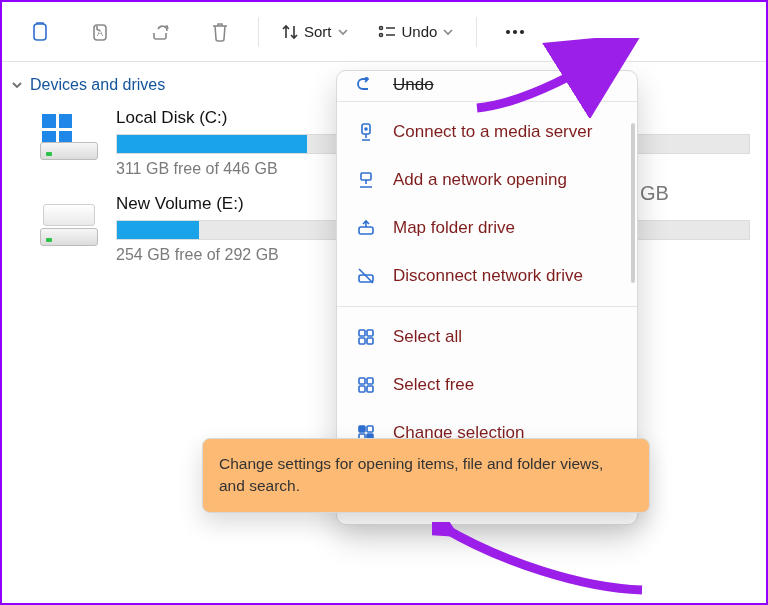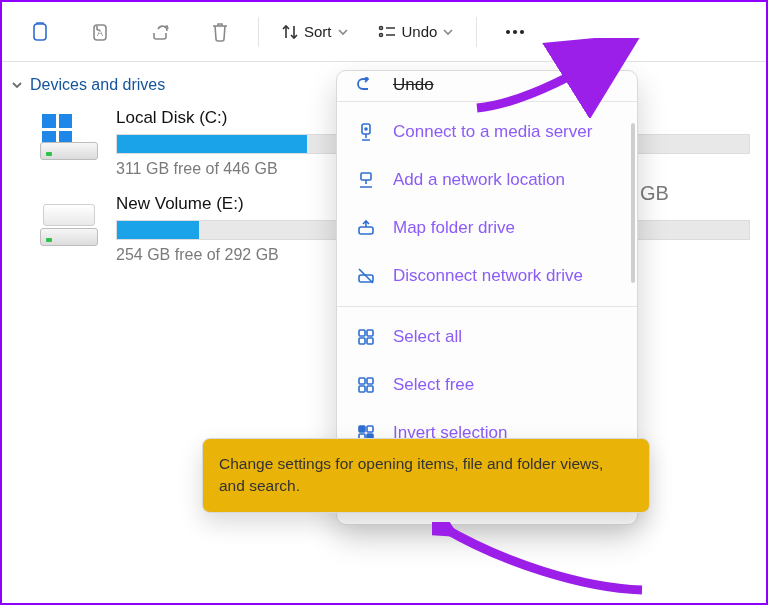--- a/index.html
+++ b/index.html
@@ -98,41 +98,41 @@
     width:302px;
     background:#fdfdfd;
     border:1px solid #d9d9d9;
     border-radius:10px;
     box-shadow:0 14px 30px rgba(0,0,0,.18);
     padding:6px 0 6px 0;
   }
   .menu .mitem{
     display:flex; align-items:center; gap:16px;
     height:48px; padding:0 18px;
-    font-size:17px; color:#8b5cf6;
+    font-size:17px; color:#7f1d1d;
   }
   .menu .micon{ width:22px; height:22px; display:flex; align-items:center; justify-content:center; color:#2f6fd0;}
   .menu .micon.gray{ color:#555; }
   .menu-sep{ height:1px; background:#e5e5e5; margin:6px 0; }
   .menu .partial{
     height:18px; overflow:hidden; padding:0 18px;
     display:flex; align-items:flex-end; gap:16px;
     font-size:17px; color:#222;
   }
   .menu .partial .strike{ text-decoration:line-through; color:#222;}
   .scroll-ind{
     position:absolute; right:2px; top:52px; width:4px; height:160px;
     background:#cfcfcf; border-radius:2px;
   }
   
   .tooltip{
     position:absolute;
     left:200px; top:436px;
     width:448px;
-    background:#eab308;
+    background:#fdba74;
     border:1px solid #d8d8d8;
     border-radius:8px;
     box-shadow:0 10px 24px rgba(0,0,0,.15);
     padding:14px 16px;
     font-size:15.5px; line-height:1.45; color:#333;
     z-index:20;
   }
   
   .arrow{ position:absolute; pointer-events:none; z-index:30; }
   svg{ display:block; }
@@ -273,21 +273,21 @@
         </span>
         <span>Connect to a media server</span>
       </div>
       <div class="mitem">
         <span class="micon">
           <svg width="20" height="20" viewBox="0 0 20 20" fill="none" stroke="currentColor" stroke-width="1.6">
             <rect x="5" y="3" width="10" height="7" rx="1"></rect>
             <path d="M10 10v4M4 17h12"></path>
           </svg>
         </span>
-        <span>Add a network location</span>
+        <span>Add a network opening</span>
       </div>
       <div class="mitem">
         <span class="micon">
           <svg width="20" height="20" viewBox="0 0 20 20" fill="none" stroke="currentColor" stroke-width="1.6">
             <rect x="3" y="9" width="14" height="7" rx="2"></rect>
             <path d="M10 9V4M7 6l3-3 3 3"></path>
           </svg>
         </span>
         <span>Map folder drive</span>
       </div>
@@ -327,21 +327,21 @@
       </div>
       <div class="mitem">
         <span class="micon">
           <svg width="20" height="20" viewBox="0 0 20 20" fill="none" stroke="currentColor" stroke-width="1.6">
             <rect x="3" y="3" width="6" height="6" rx="1" fill="currentColor"></rect>
             <rect x="11" y="3" width="6" height="6" rx="1"></rect>
             <rect x="3" y="11" width="6" height="6" rx="1"></rect>
             <rect x="11" y="11" width="6" height="6" rx="1" fill="currentColor"></rect>
           </svg>
         </span>
-        <span>Invert selection</span>
+        <span>Change selection</span>
       </div>
     </div>
   <div class="menu-sep"></div>
   <div class="mitem">
     <span class="micon gray">
       <svg width="20" height="20" viewBox="0 0 20 20" fill="none" stroke="currentColor" stroke-width="1.6">
           <circle cx="10" cy="10" r="3"></circle>
           <path d="M10 1v3M10 16v3M1 10h3M16 10h3M3.5 3.5l2 2M14.5 14.5l2 2M16.5 3.5l-2 2M5.5 14.5l-2 2"></path>
         </svg>
     </span>

